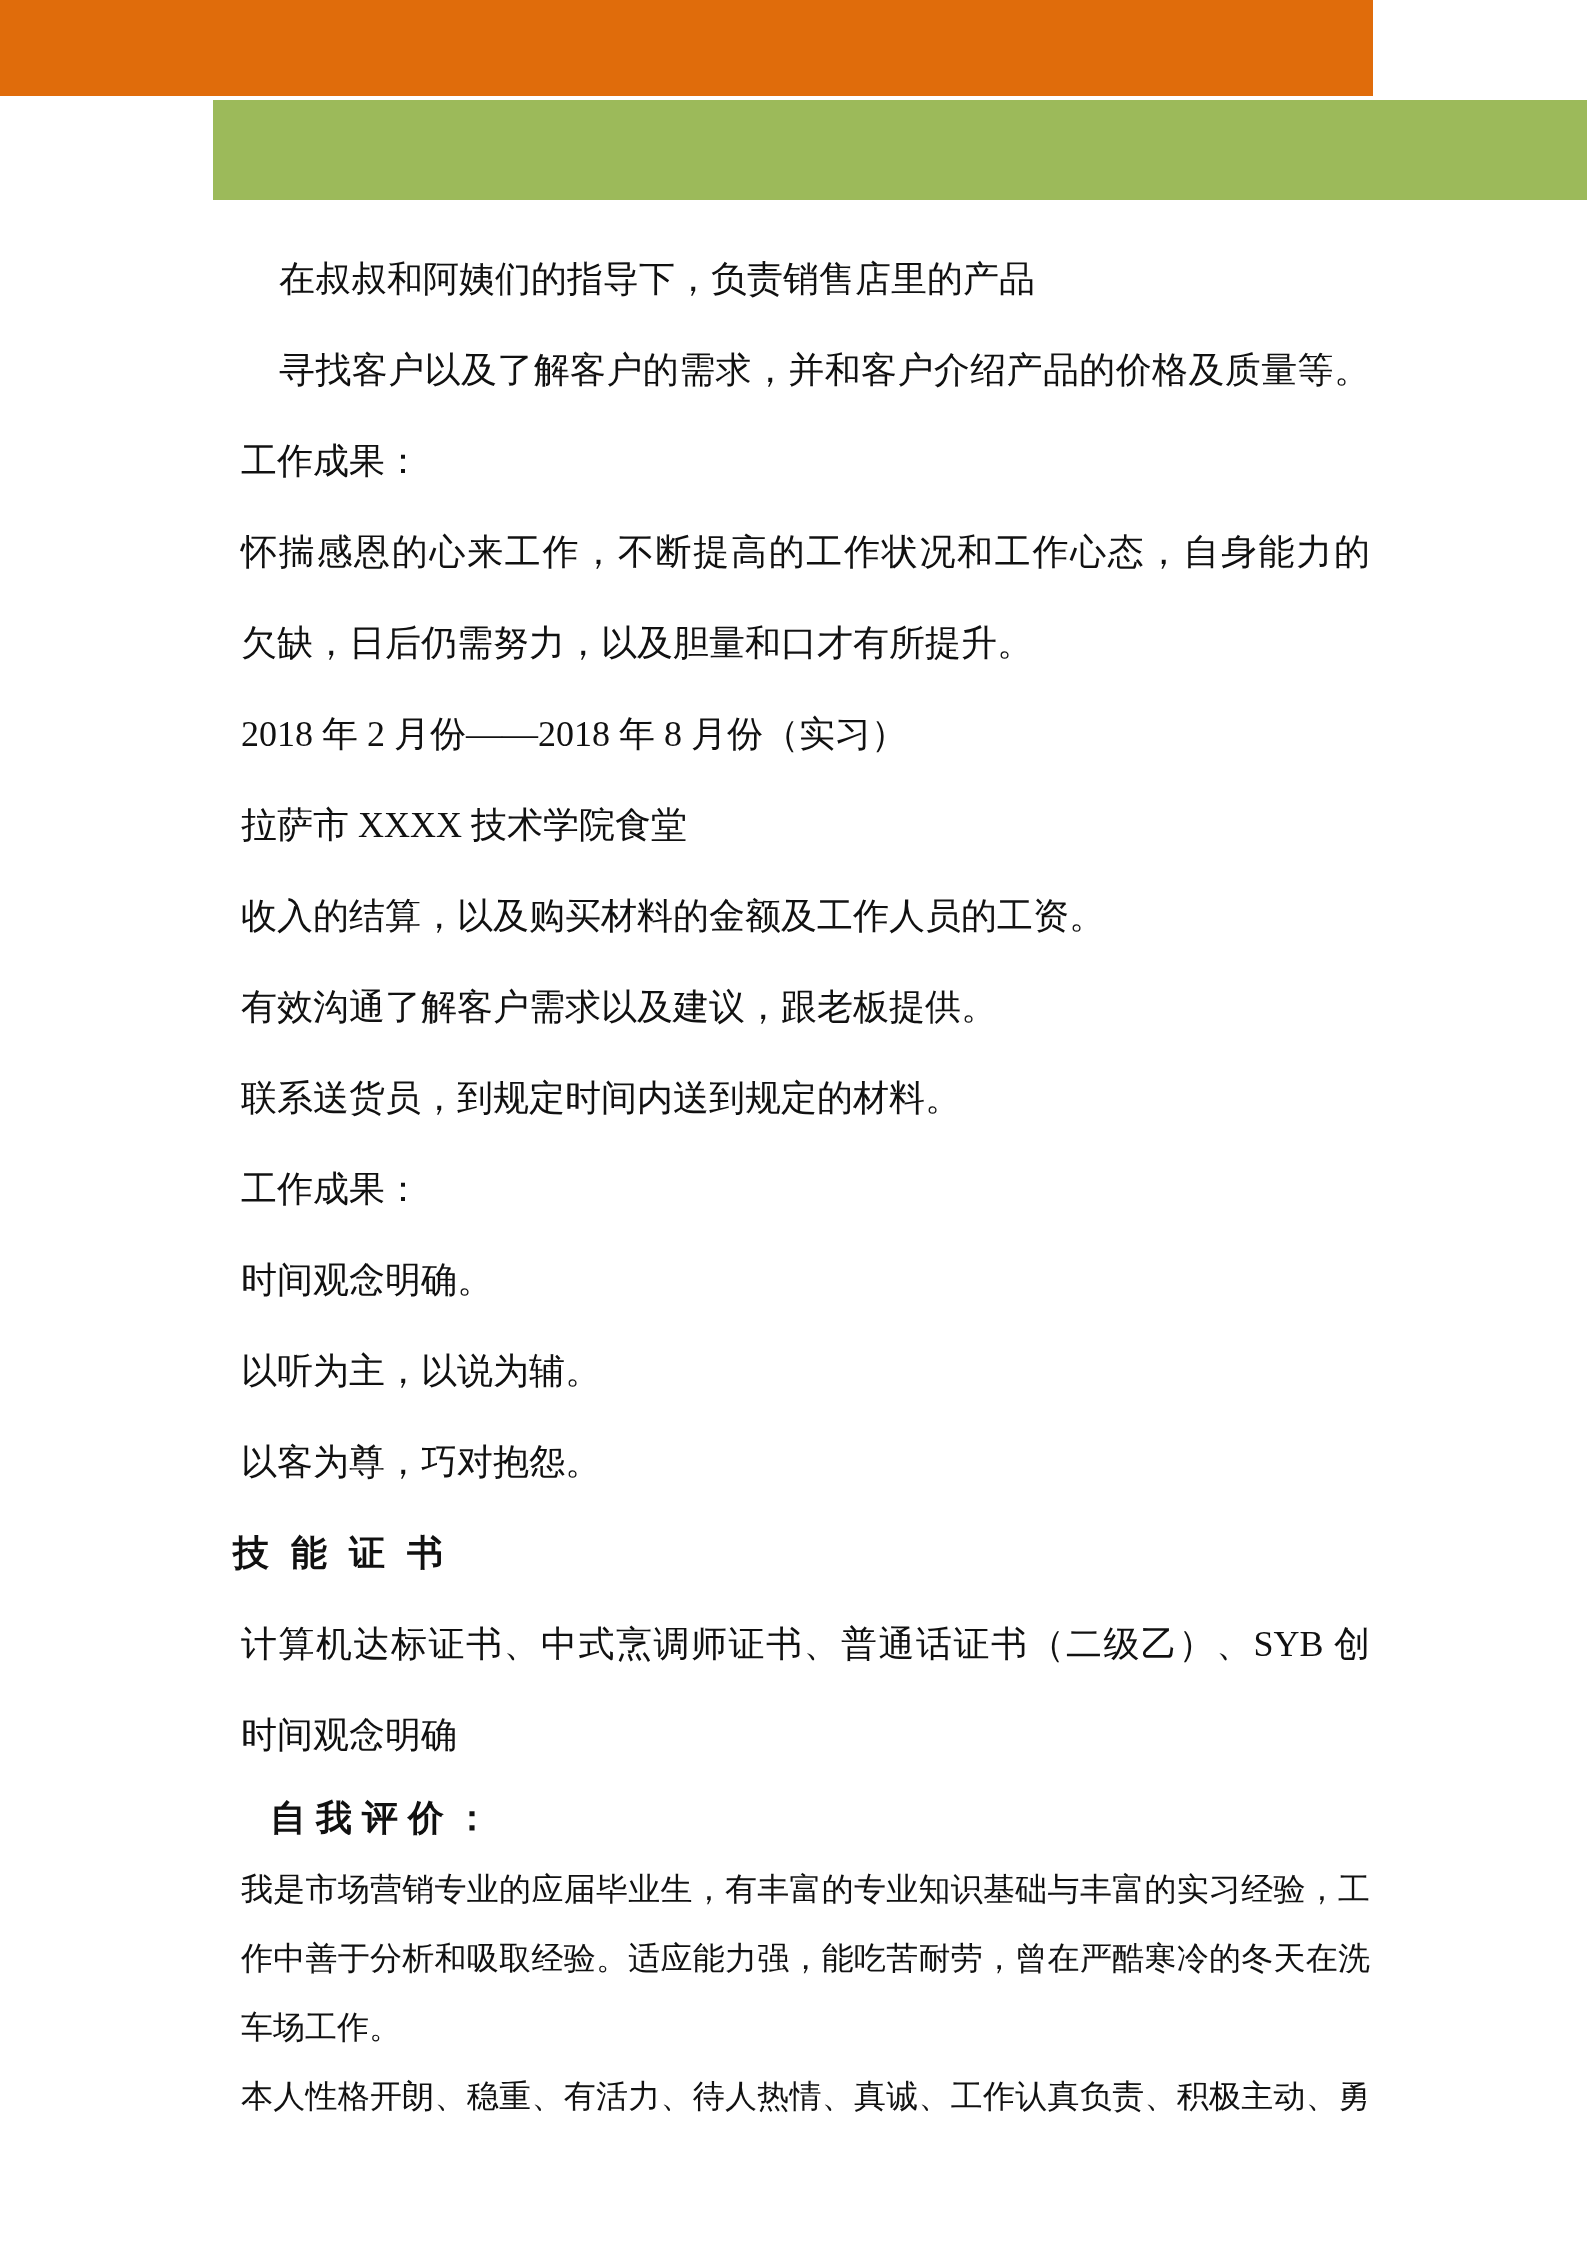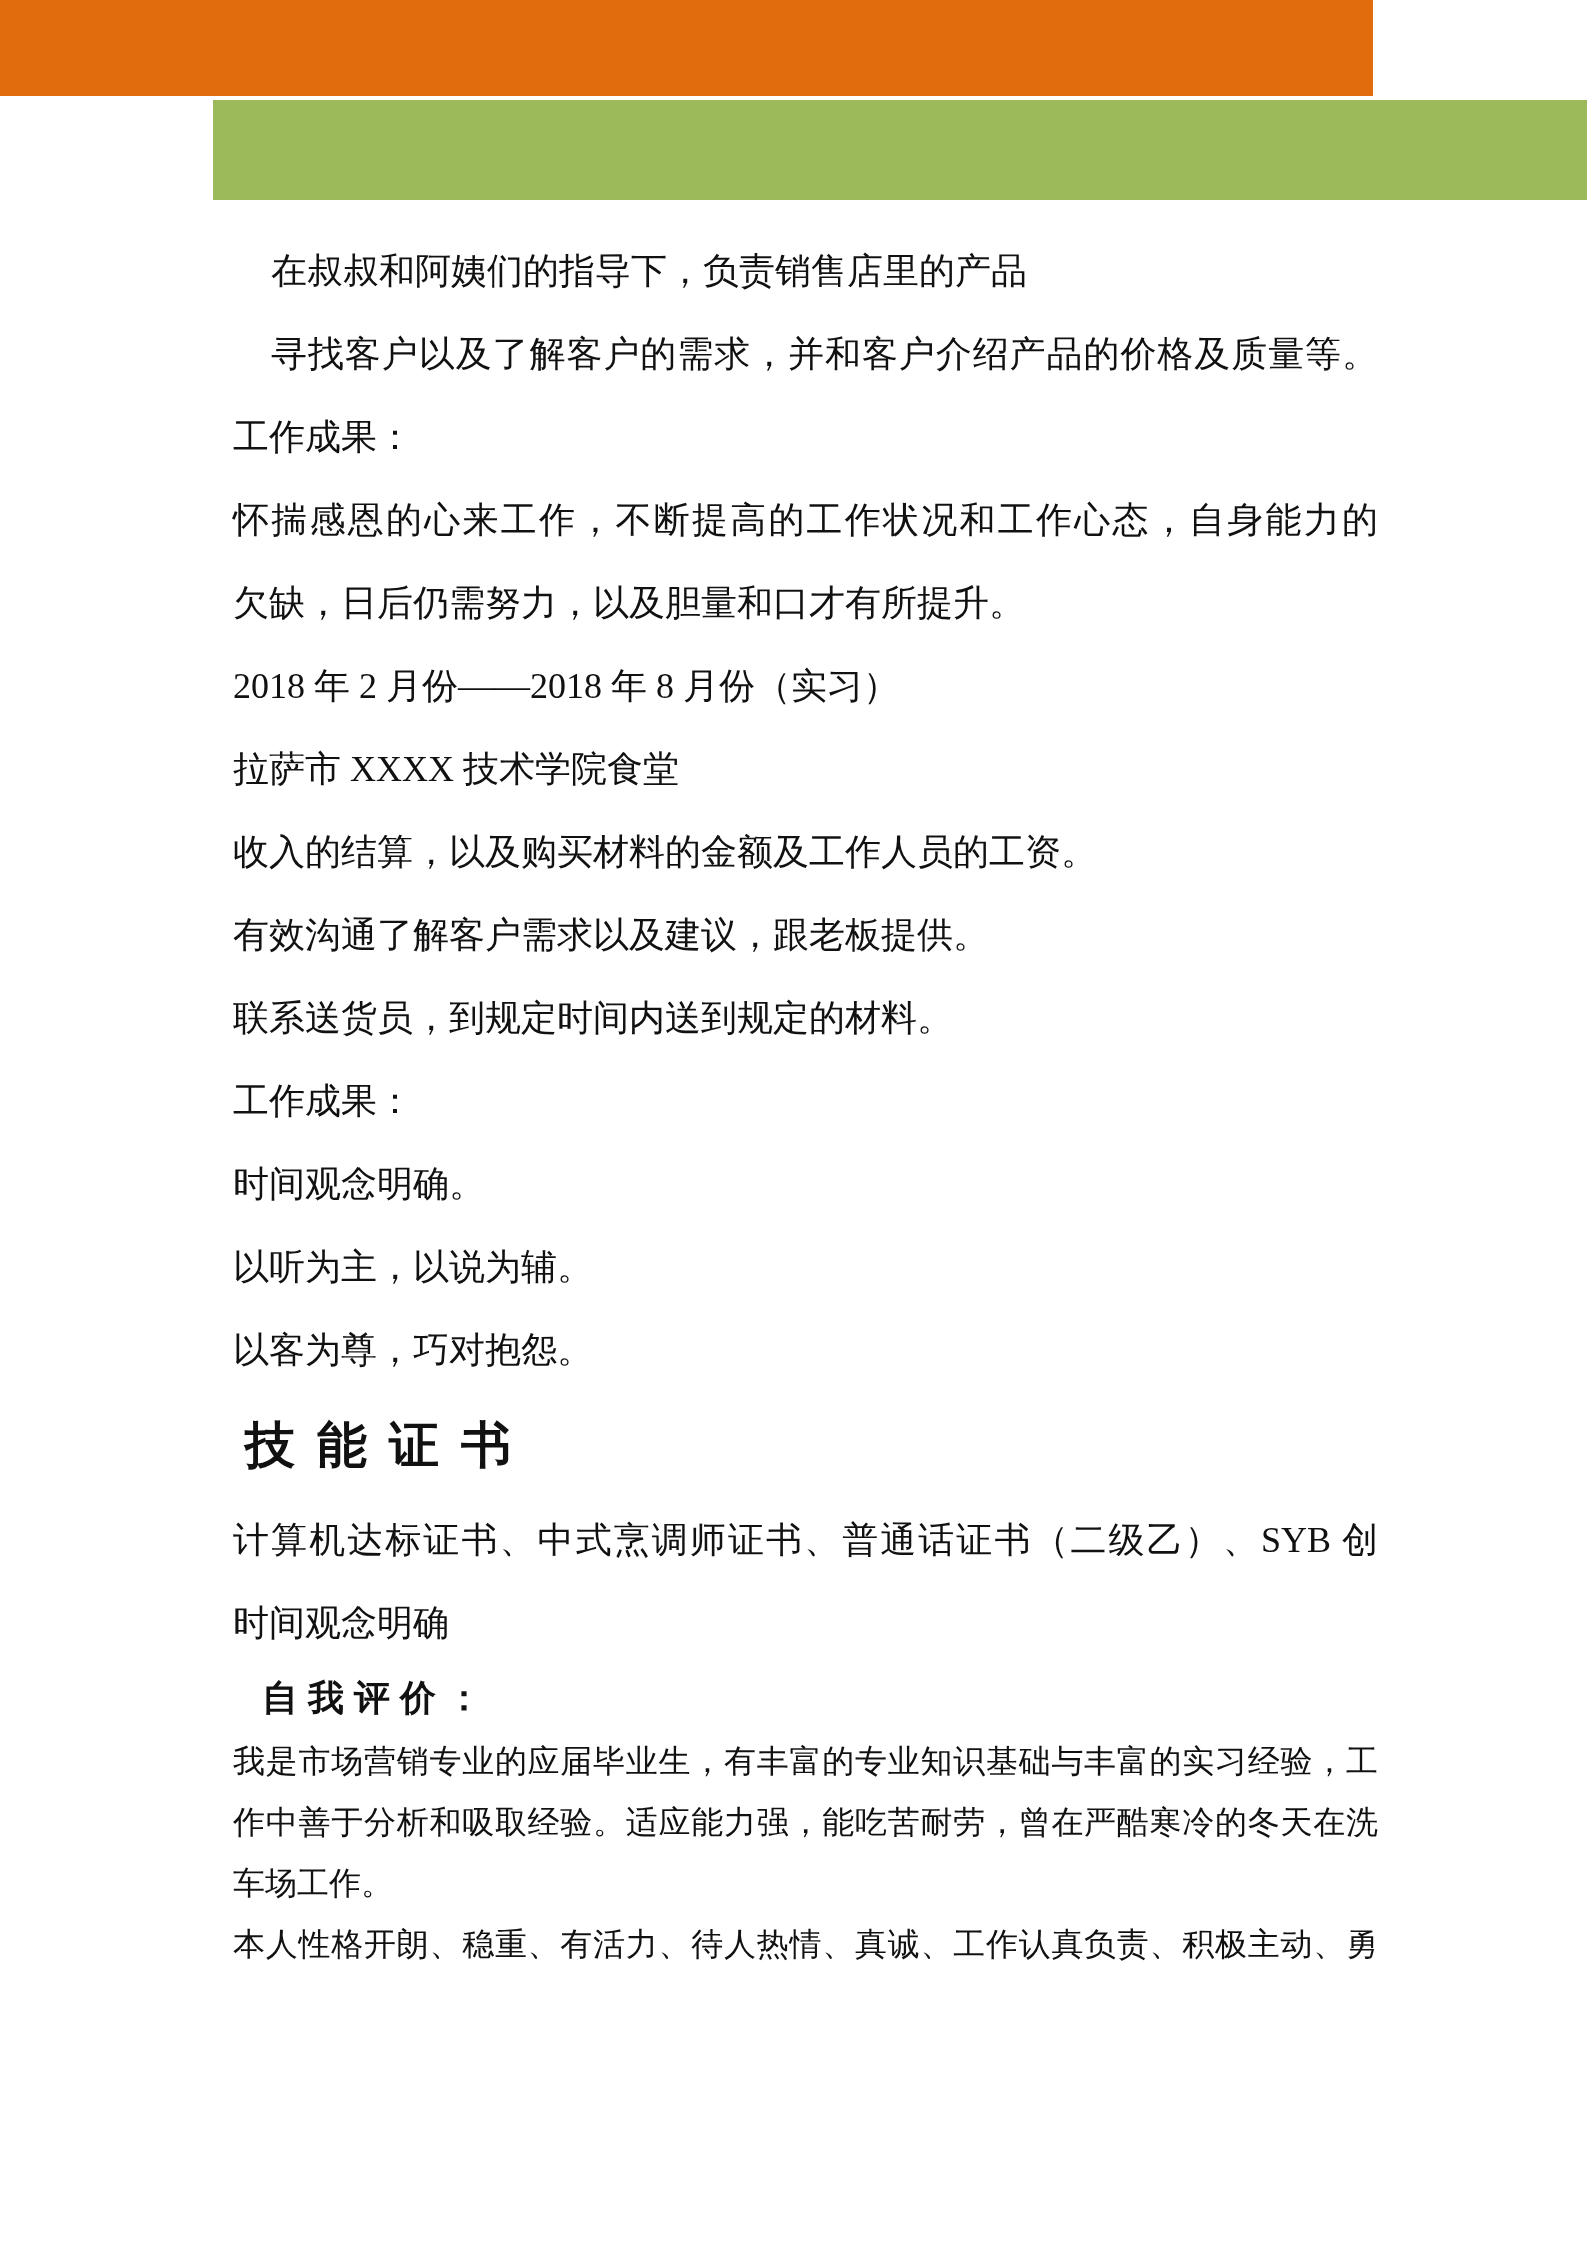--- a/index.html
+++ b/index.html
@@ -16,27 +16,27 @@
     position:absolute; left:0; top:0;
     width:1373px; height:96px;
   }
   .header-accent-bar {
     position:absolute; left:213px; top:100px;
     width:1374px; height:100px;
   }
   .content {
     position:absolute; left:233px; top:230px; width:1145px;
   }
-  .content p { margin:0; }
+  .content p { margin:8px; }
   .b { font-size:36px; line-height:83px; white-space:nowrap; }
   .b.fill { white-space:normal; text-align:justify; text-align-last:justify; }
   .indent { text-indent:38px; }
   .skills-heading {
-    margin:12px;
-    font-size:50px; font-weight:bold;
+    margin:0;
+    font-size:36px; font-weight:bold;
     letter-spacing:22px; line-height:83px;
     white-space:nowrap;
   }
   .label {
     font-size:36px; font-weight:bold;
     letter-spacing:10px; line-height:66px;
     padding-left:29px; white-space:nowrap;
   }
   .s { font-size:32px; line-height:61px; white-space:nowrap; }
   .s.fill { white-space:normal; text-align:justify; text-align-last:justify;font-family:Liberation Serif, serif; }

